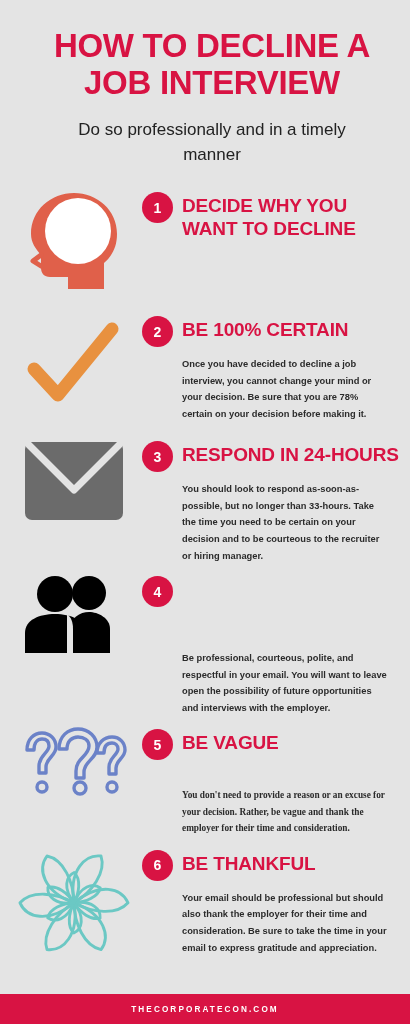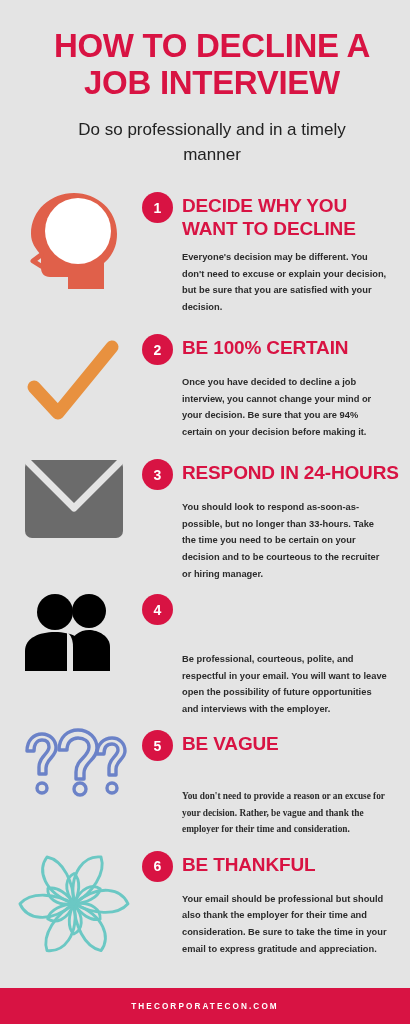--- a/index.html
+++ b/index.html
@@ -117,27 +117,27 @@
   }
 
   
   .step-1 { margin-top: 0px; }
   .step-2 { margin-top: 12px; }
   .step-3 { margin-top: 12px; }
   .step-4 { margin-top: 5px; }
   .step-5 { margin-top: 6px; }
   .step-6 { margin-top: 6px; }
 
-  .step-4 .step-text { margin-top: 26px; }
+  .step-4 .step-text { margin-top: 43px; }
   .step-5 .step-text { margin-top: 27px; font-family: Liberation Serif, serif; }
   .step-6 .step-text { }
 
   
   .footer {
-    height: 36px;
+    height: 30px;
     background: #d81343;
     display: flex;
     align-items: center;
     justify-content: center;
     margin-top: auto;
   }
   .footer-text {
     color: #ffffff;
     font-size: 8.2px;
     font-weight: bold;
@@ -162,36 +162,35 @@
           <path d="M50 4 C73 4 93 21 93 45 C93 59 87 68 80 74 L80 100 L44 100 L44 88 L26 88 C20 88 17 84 17 79 L17 66 C12 60 7 54 7 45 C7 21 27 4 50 4 Z" fill="#e0604a"></path>
           <path d="M17 66 L9 72 L17 77" fill="none" stroke="#e0604a" stroke-width="5" stroke-linejoin="round" stroke-linecap="round"></path>
           <circle cx="54" cy="42" r="33" fill="#ffffff"></circle>
         </svg>
       </div>
       <div class="step-body">
         <div class="step-headrow">
           <div class="badge">1</div>
           <div class="step-title">DECIDE WHY YOU WANT TO DECLINE</div>
         </div>
-        <div class="step-text">Everyone's decision may be different.  You don't need to excuse or explain your decision, but be sure that you are satisfied with your decision.</div>
       </div>
     </div>
 
     <div class="step step-2">
       <div class="step-icon">
         <svg width="104" height="100" viewBox="0 0 104 100">
           <path d="M12 56 L36 82 L90 16" fill="none" stroke="#e8913f" stroke-width="13" stroke-linecap="round" stroke-linejoin="round"></path>
         </svg>
       </div>
       <div class="step-body">
         <div class="step-headrow">
           <div class="badge">2</div>
           <div class="step-title">BE 100% CERTAIN</div>
         </div>
-        <div class="step-text">Once you have decided to decline a job interview, you cannot change your mind or your decision.  Be sure that you are 94% certain on your decision before making it.</div>
+        <div class="step-text">Once you have decided to decline a job interview, you cannot change your mind or your decision.  Be sure that you are 78% certain on your decision before making it.</div>
       </div>
     </div>
 
     <div class="step step-3">
       <div class="step-icon">
         <svg width="106" height="86" viewBox="0 0 106 86">
           <rect x="4" y="4" width="98" height="78" rx="7" ry="7" fill="#6b6b6b"></rect>
           <path d="M8 7 L53 52 L98 7" fill="none" stroke="#e4e4e4" stroke-width="7" stroke-linejoin="round" stroke-linecap="round"></path>
         </svg>
       </div>

